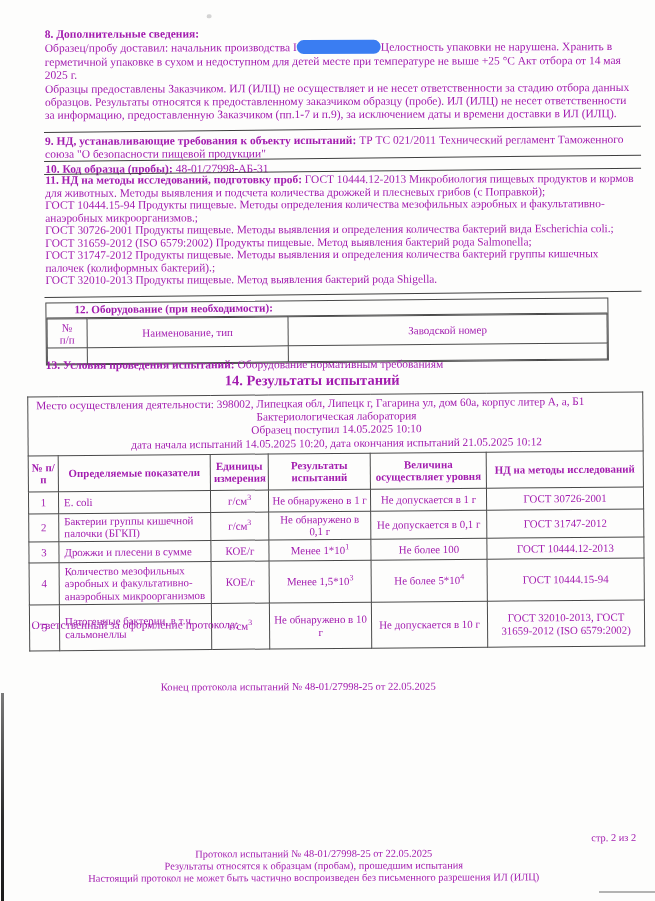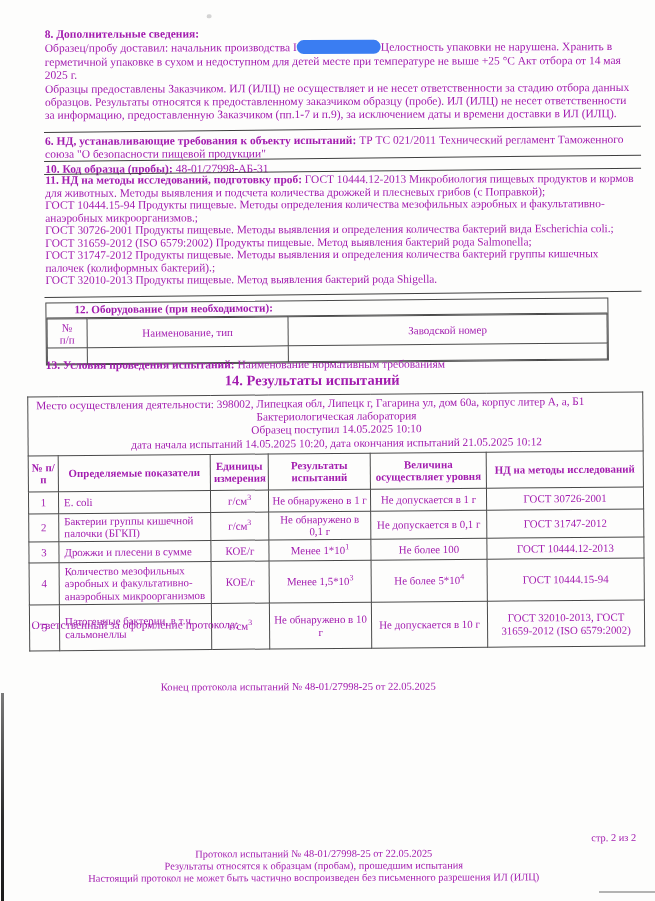--- a/index.html
+++ b/index.html
@@ -58,21 +58,21 @@
 
     <div class="sec" style="left:46px;top:27px;width:586px;">
       <div class="b">8. Дополнительные сведения:</div>
       <div><span>Образец/пробу доставил: начальник производства I</span><span class="redact redact1"></span><span>Целостность упаковки не нарушена. Хранить в герметичной упаковке в сухом и недоступном для детей месте при температуре не выше +25 °C  Акт отбора от 14 мая 2025 г.</span></div>
       <div>Образцы предоставлены Заказчиком. ИЛ (ИЛЦ) не осуществляет и не несет ответственности за стадию отбора данных образцов. Результаты относятся к предоставленному заказчиком образцу (пробе). ИЛ (ИЛЦ) не несет ответственности за информацию, предоставленную Заказчиком (пп.1-7 и п.9), за исключением даты и времени доставки в ИЛ (ИЛЦ).</div>
     </div>
 
     <div class="rule" style="left:45px;top:131px;width:597px;"></div>
 
     <div class="sec" style="left:46px;top:134px;width:590px;">
-      <span class="b">6. НД, устанавливающие требования к объекту испытаний:</span>
+      <span class="b">9. НД, устанавливающие требования к объекту испытаний:</span>
       <span>ТР ТС 021/2011 Технический регламент Таможенного союза "О безопасности пищевой продукции"</span>
     </div>
 
     <div class="rule" style="left:45px;top:160px;width:597px;"></div>
 
     <div class="sec" style="left:46px;top:161.5px;width:590px;">
       <span class="b">10. Код образца (пробы):</span>
       <span>48-01/27998-АБ-31</span>
     </div>
 
@@ -102,21 +102,21 @@
           <td class="c1"></td>
           <td class="c2"></td>
           <td></td>
         </tr>
       </tbody>
         </table>
     </div>
 
     <div class="sec" style="left:46px;top:358px;width:590px;">
       <span class="b">13. Условия проведения испытаний:</span>
-      <span>Наименование нормативным требованиям</span>
+      <span>Оборудование нормативным требованиям</span>
     </div>
 
     <div class="h14">14. Результаты испытаний</div>
 
     <div class="t14">
       <table>
         <colgroup>
             <col style="width:30px">
             <col style="width:152px">
             <col style="width:58px">

